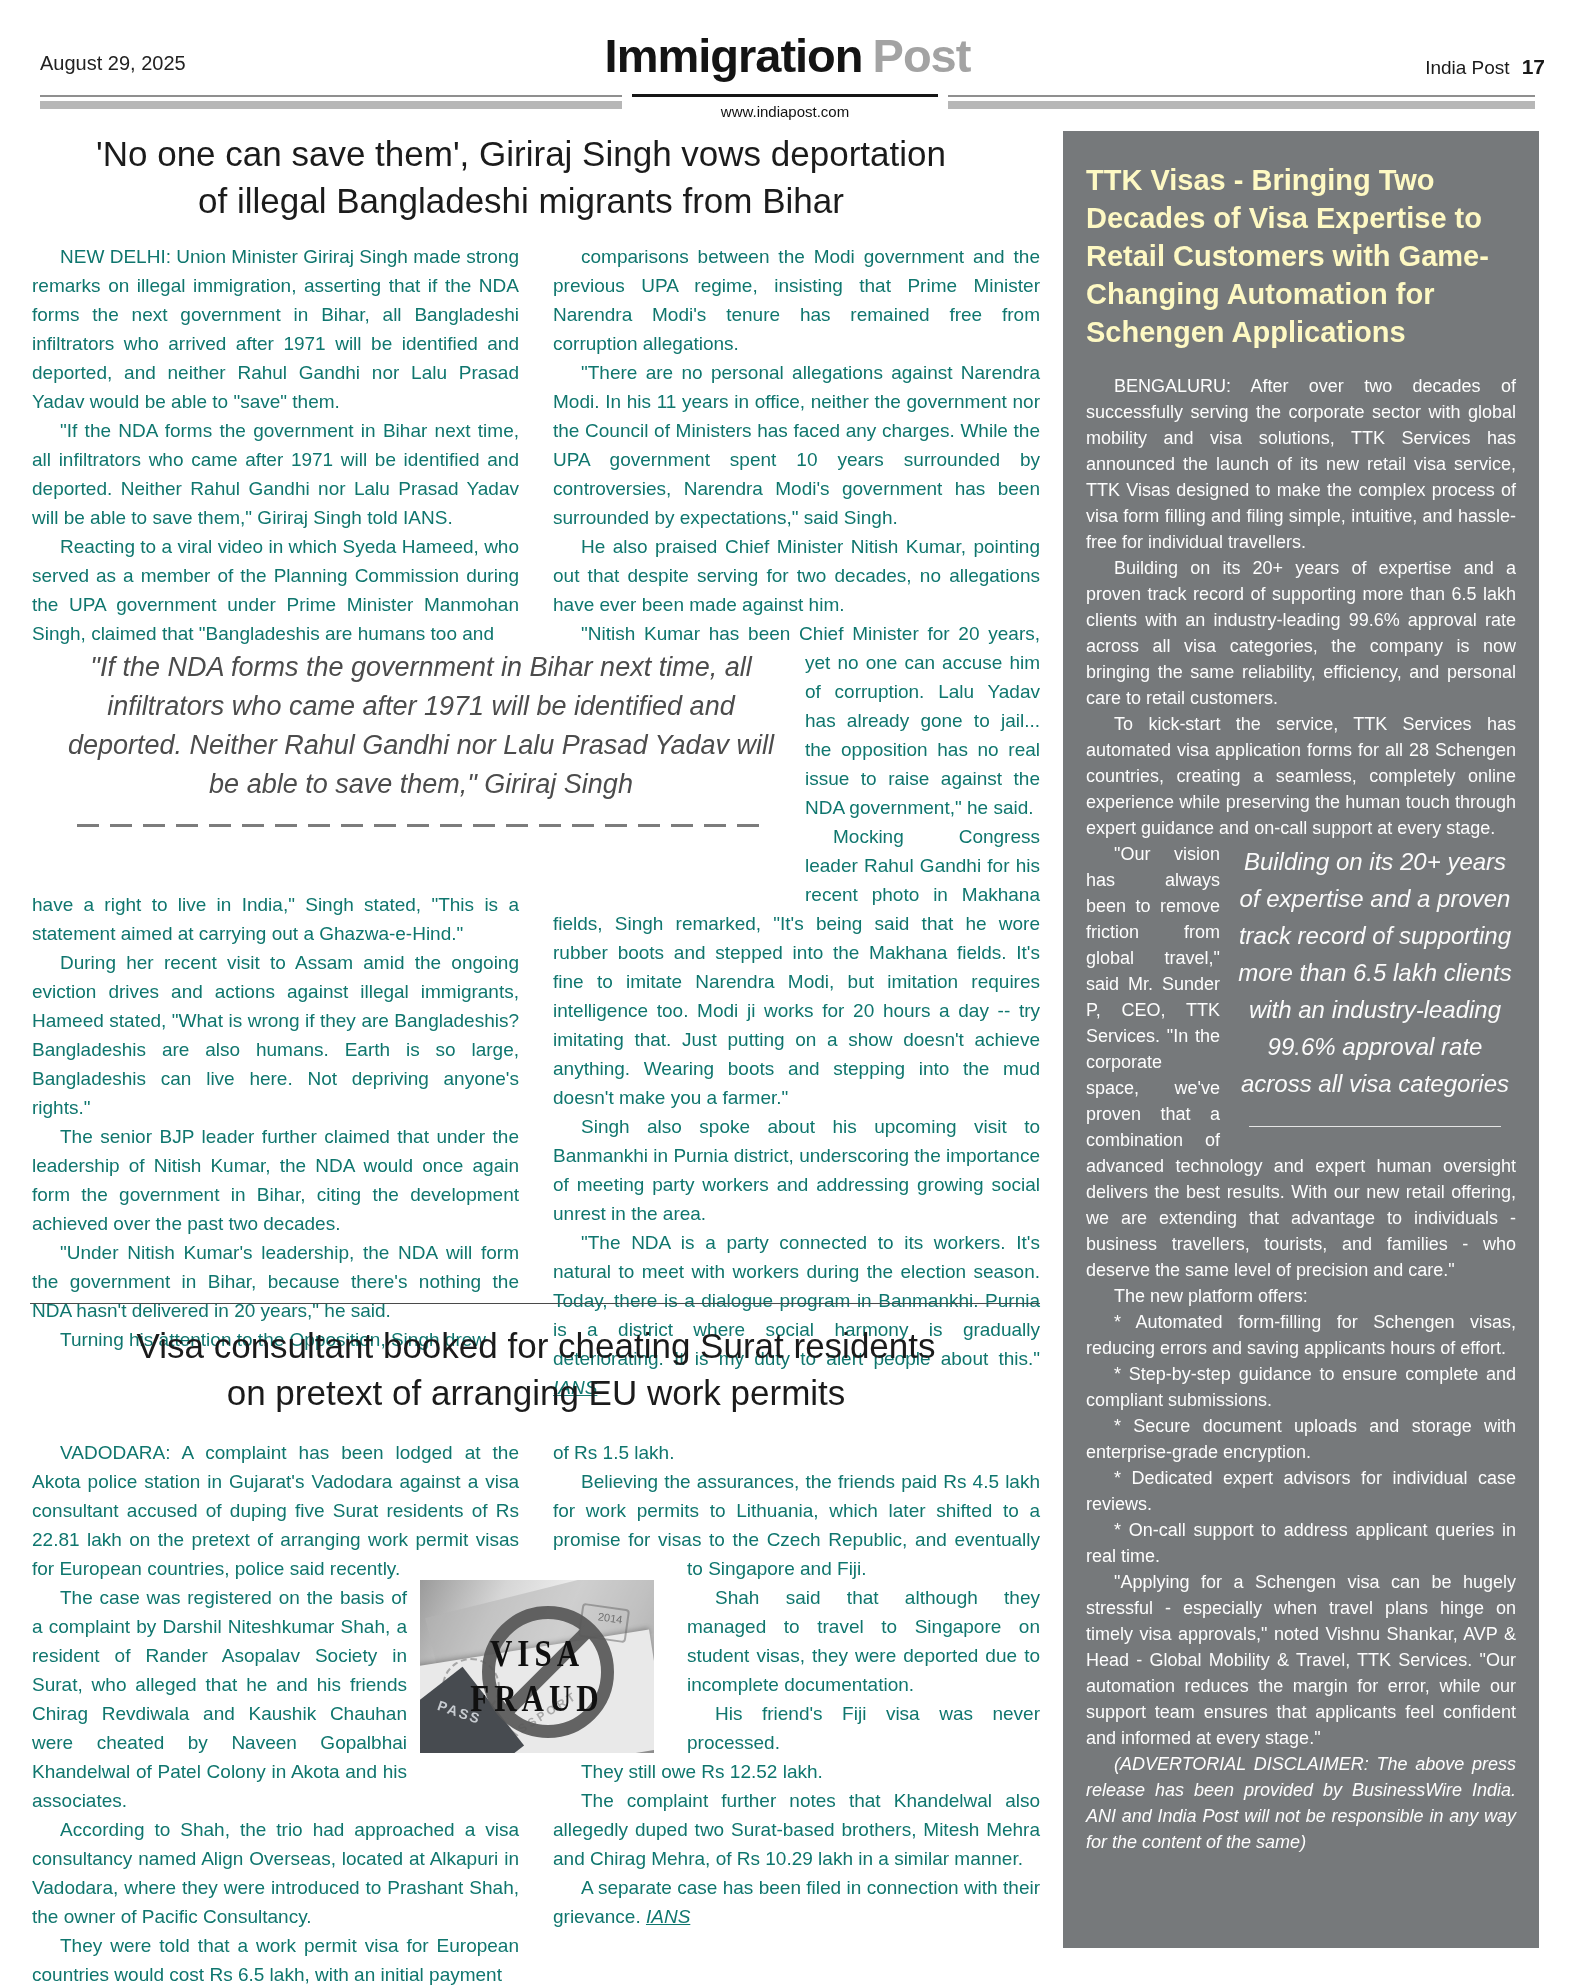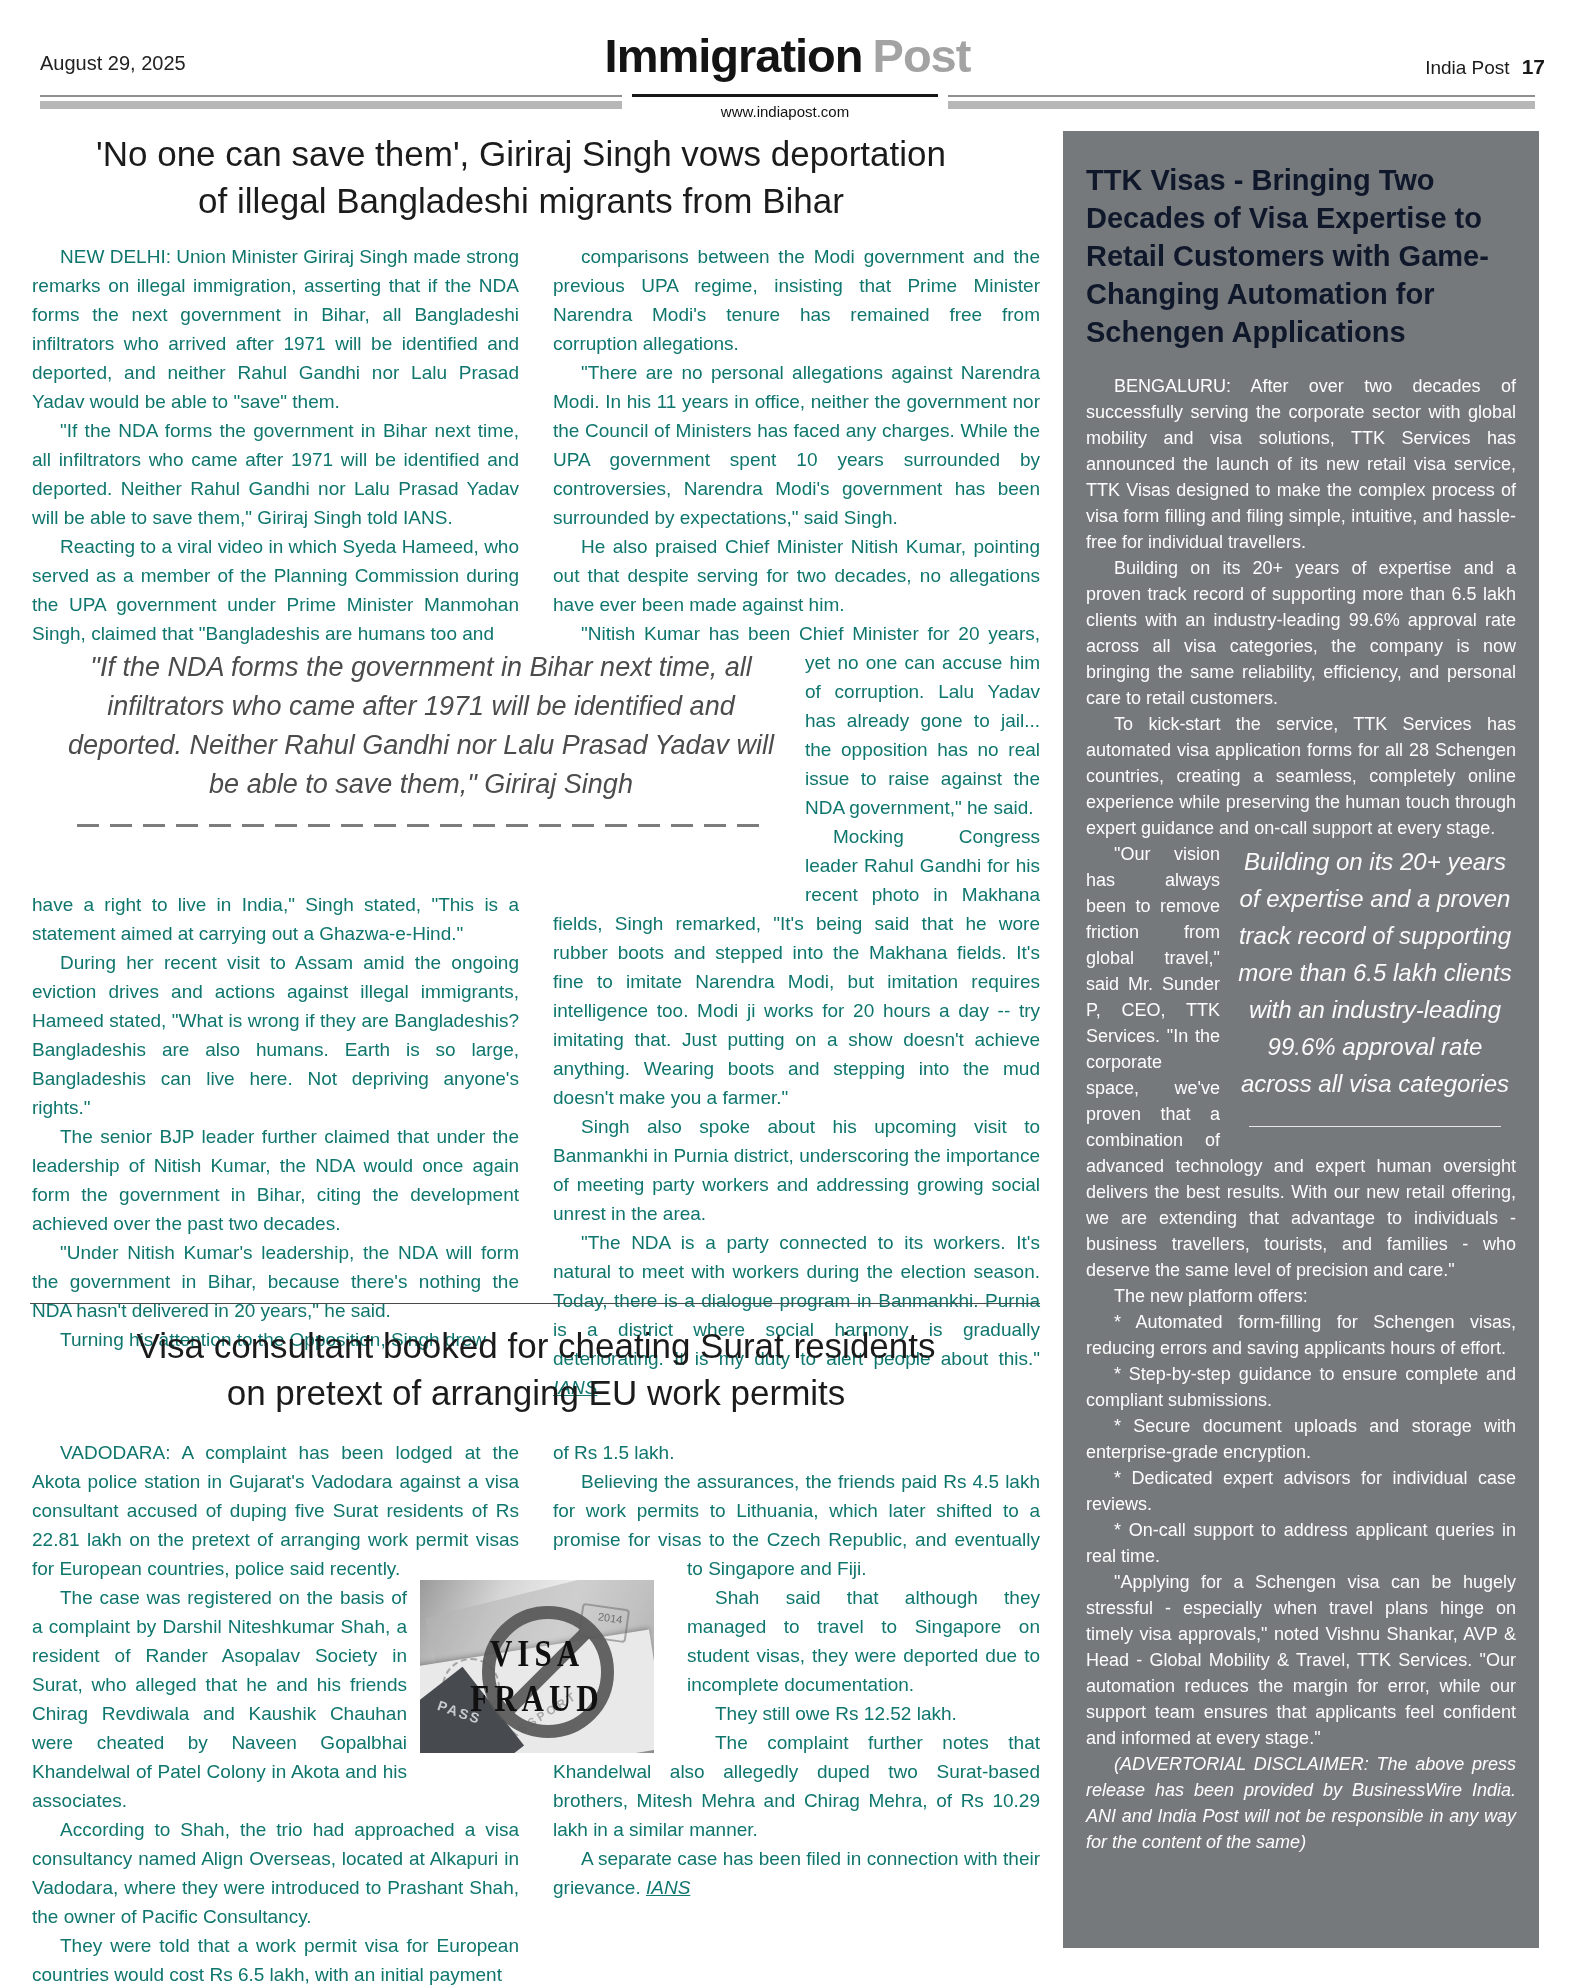--- a/index.html
+++ b/index.html
@@ -71,21 +71,21 @@
     border:13px solid #585858; border-radius:50%; opacity:.92; }
   #visa-photo .nosign::after { content:""; position:absolute; left:45px; top:-8px; width:13px; height:122px;
     background:#585858; transform:rotate(45deg); }
   #visa-photo .fraud-label { position:absolute; left:0; right:0; top:60px; text-align:center;
     font-family:"Liberation Serif", serif; font-weight:bold; font-size:31px; letter-spacing:5px;
     color:#101010; transform:scaleY(1.25); }
 
   
   #sidebar { left:1063px; top:131px; width:476px; height:1817px; background:#76797b; }
   #sidebar-inner { padding:30px 23px 0 23px; }
-  #sidebar-headline { font-size:29px; line-height:38px; font-weight:bold; color:#0f172a; margin:0 0 22px 0; }
+  #sidebar-headline { font-size:29px; line-height:38px; font-weight:bold; color:#fef9c3; margin:0 0 22px 0; }
   #sidebar .para { color:#fefefe; font-size:18px; line-height:26px; }
   #sidebar-quote { float:right; width:282px; margin:2px 0 8px 14px;
     font-style:italic; font-size:24px; line-height:37px; color:#fbfbfb; text-align:center; text-indent:0; }
   #sidebar-quote-rule { width:252px; height:1px; background:#e6e6e6; margin:24px auto 2px; }
   .ital { font-style:italic; }
 </style>
 </head>
 <body>
 
 <div id="page">
@@ -159,20 +159,21 @@
           <div class="para">They were told that a work permit visa for European countries would cost Rs 6.5 lakh, with an initial payment</div>
         </div>
         <div class="col">
           <div class="para cont">of Rs 1.5 lakh.</div>
           <div class="para">
             <span>Believing the assurances, the friends paid Rs 4.5 lakh for work permits to Lithuania, which later shifted to a promise for visas to the Czech Republic, and eventually to</span>
             <span class="imgspacer-l"></span>
             <span>Singapore and Fiji.</span>
           </div>
           <div class="para">Shah said that although they managed to travel to Singapore on student visas, they were deported due to incomplete documentation.</div>
+          <div class="para">His friend's Fiji visa was never processed.</div>
           <div class="para">They still owe Rs 12.52 lakh.</div>
           <div class="para">The complaint further notes that Khandelwal also allegedly duped two Surat-based brothers, Mitesh Mehra and Chirag Mehra, of Rs 10.29 lakh in a similar manner.</div>
           <div class="para"><span>A separate case has been filed in connection with their grievance.</span> <span class="credit">IANS</span></div>
         </div>
       </div>
 
       <div class="abs" id="visa-photo">
         <div class="page2"></div>
         <div class="page"></div>
         <div class="edge-label">PASSPORT</div>

